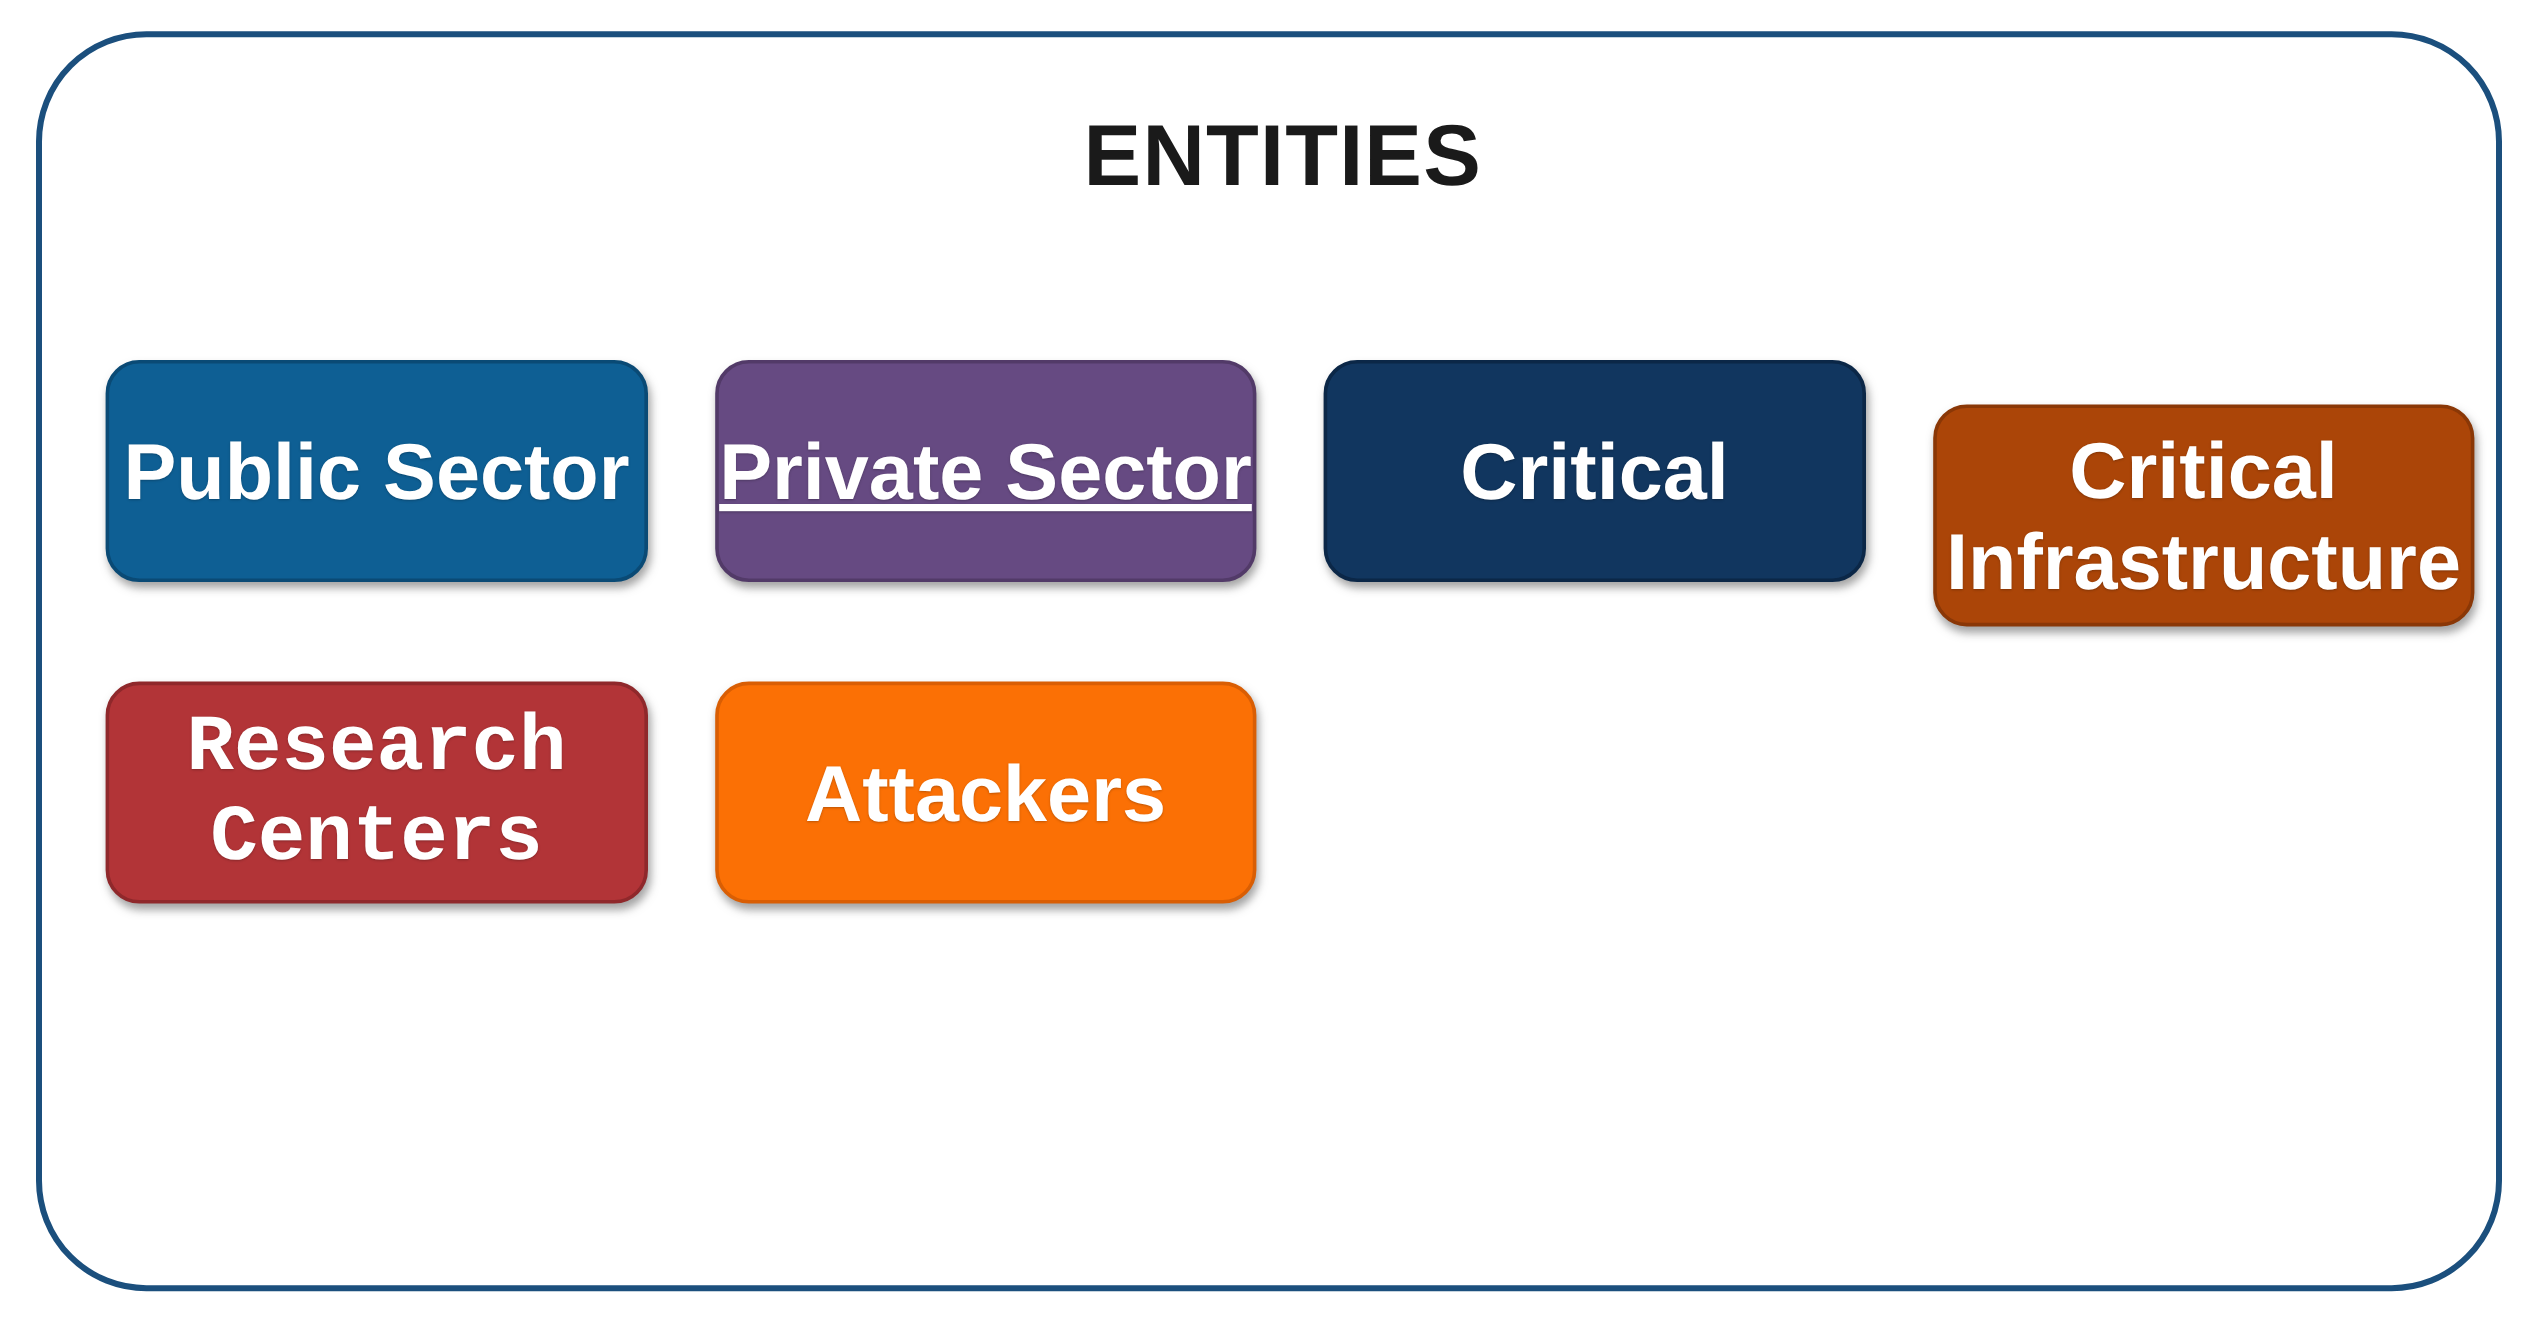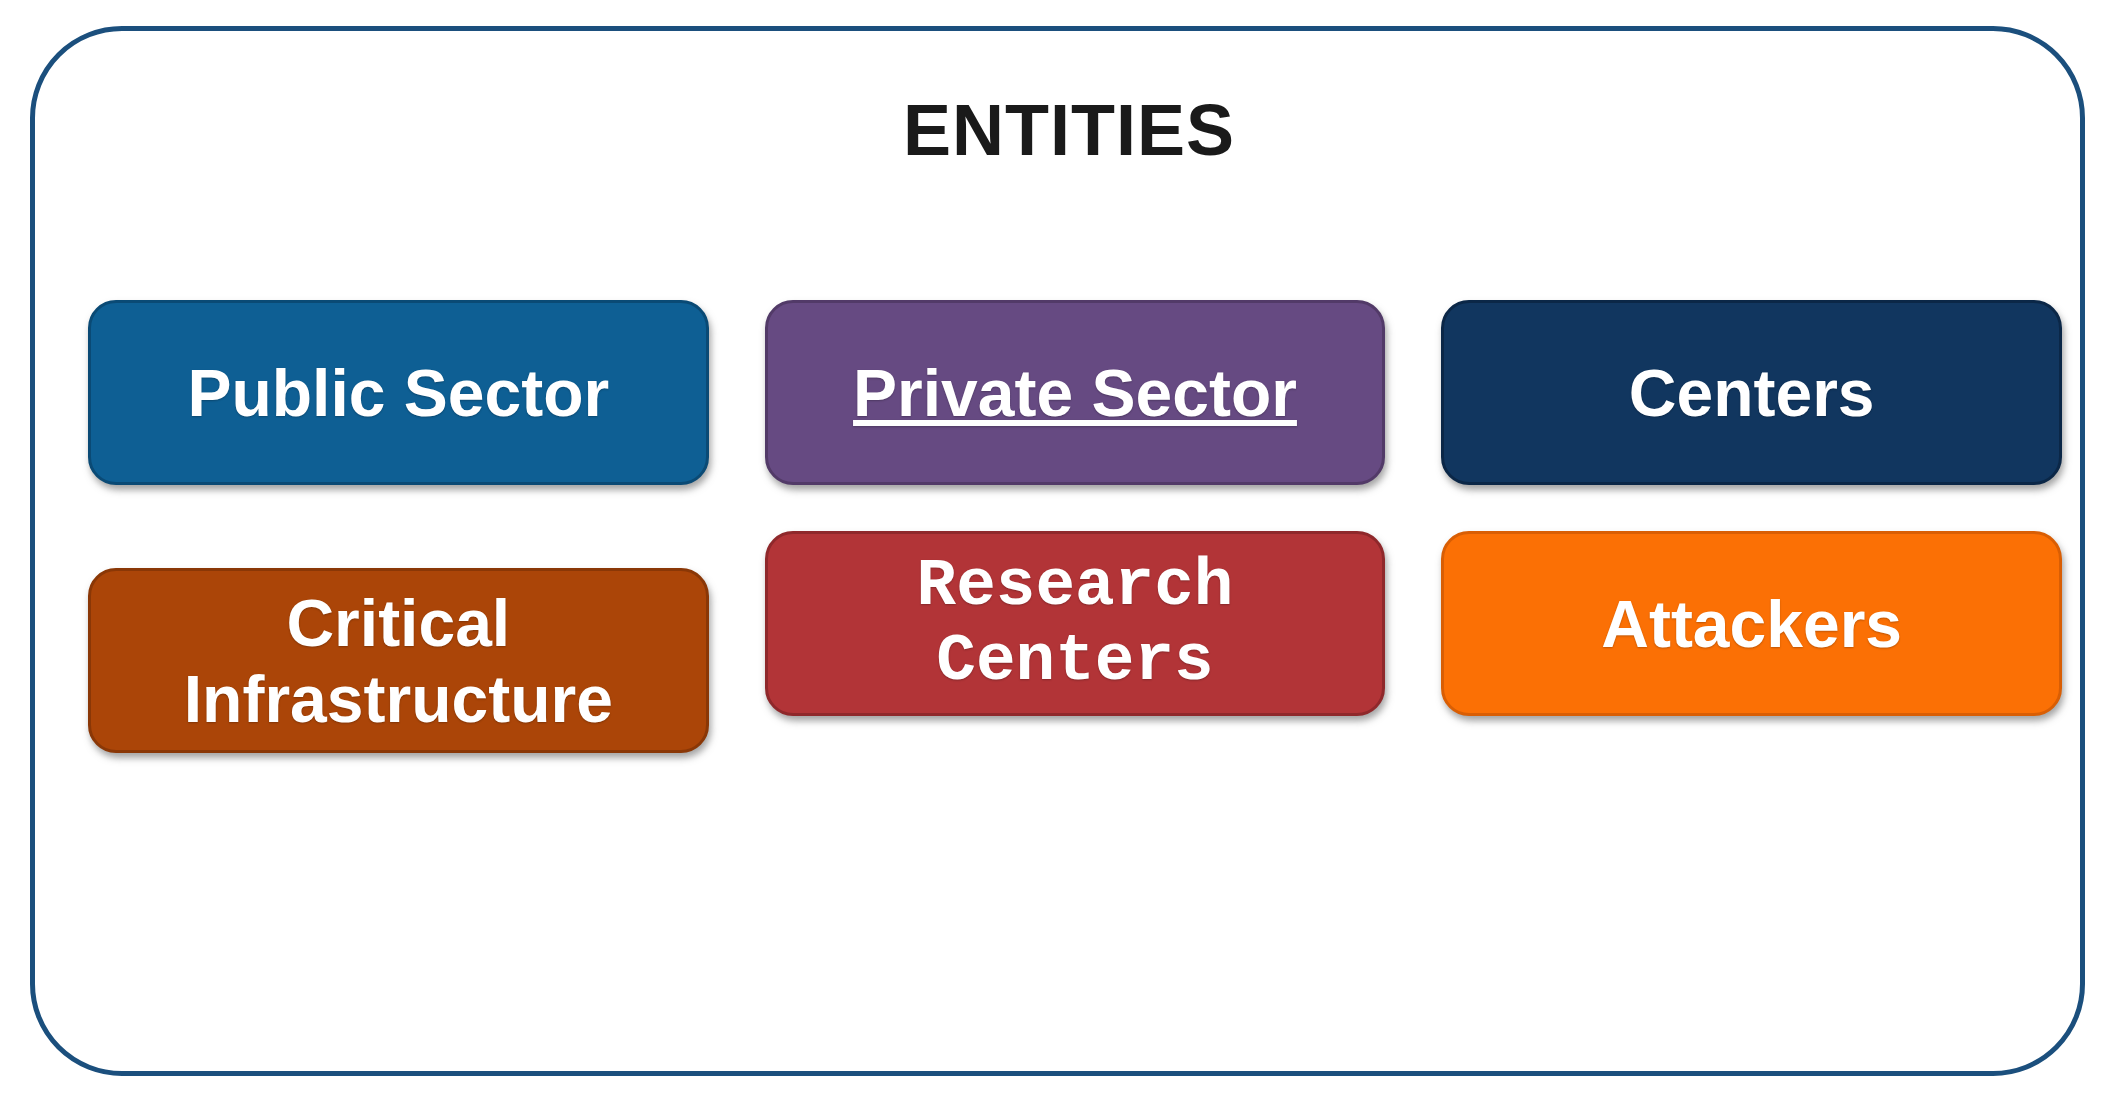--- a/index.html
+++ b/index.html
@@ -36,21 +36,21 @@
     font-weight: bold;
     letter-spacing: 1px;
     color: #1a1a1a;
   }
   .grid {
     position: absolute;
     left: 53px;
     right: 18px;
     top: 269px;
     display: grid;
-    grid-template-columns: 1fr 1fr 1fr;
+    grid-template-columns: 1fr 1fr 1fr 1fr;
     column-gap: 56px;
     row-gap: 46px;
   }
   .entity-box {
     height: 185px;
     border-radius: 28px;
     display: flex;
     align-items: center;
     justify-content: center;
     color: #ffffff;
@@ -70,21 +70,21 @@
   <div class="frame" style="border-color: rgb(27, 79, 125);">
 
     <div class="title" style="color: rgb(26, 26, 26); padding-left: 23px;">ENTITIES</div>
 
     <div class="grid">
 
       <div class="entity-box" style="background-color: rgb(14, 95, 148); border-color: rgb(10, 74, 117);">Public Sector</div>
 
       <div class="entity-box" style="background-color: rgb(102, 74, 130); border-color: rgb(82, 58, 104); text-decoration: underline;">Private Sector</div>
 
-      <div class="entity-box" style="background-color: rgb(17, 54, 95); border-color: rgb(11, 39, 71);">Centers</div>
+      <div class="entity-box" style="background-color: rgb(17, 54, 95); border-color: rgb(11, 39, 71);">Critical</div>
 
       <div class="entity-box" style="background-color: rgb(171, 69, 8); border-color: rgb(138, 55, 6); margin-top: 37px;">Critical Infrastructure</div>
 
       <div class="entity-box" style="background-color: rgb(178, 52, 55); border-color: rgb(143, 40, 43); font-family: Liberation Mono, monospace;">Research Centers</div>
 
       <div class="entity-box" style="background-color: rgb(251, 112, 5); border-color: rgb(217, 94, 4);">Attackers</div>
 
     </div>
   </div>
 </div>

